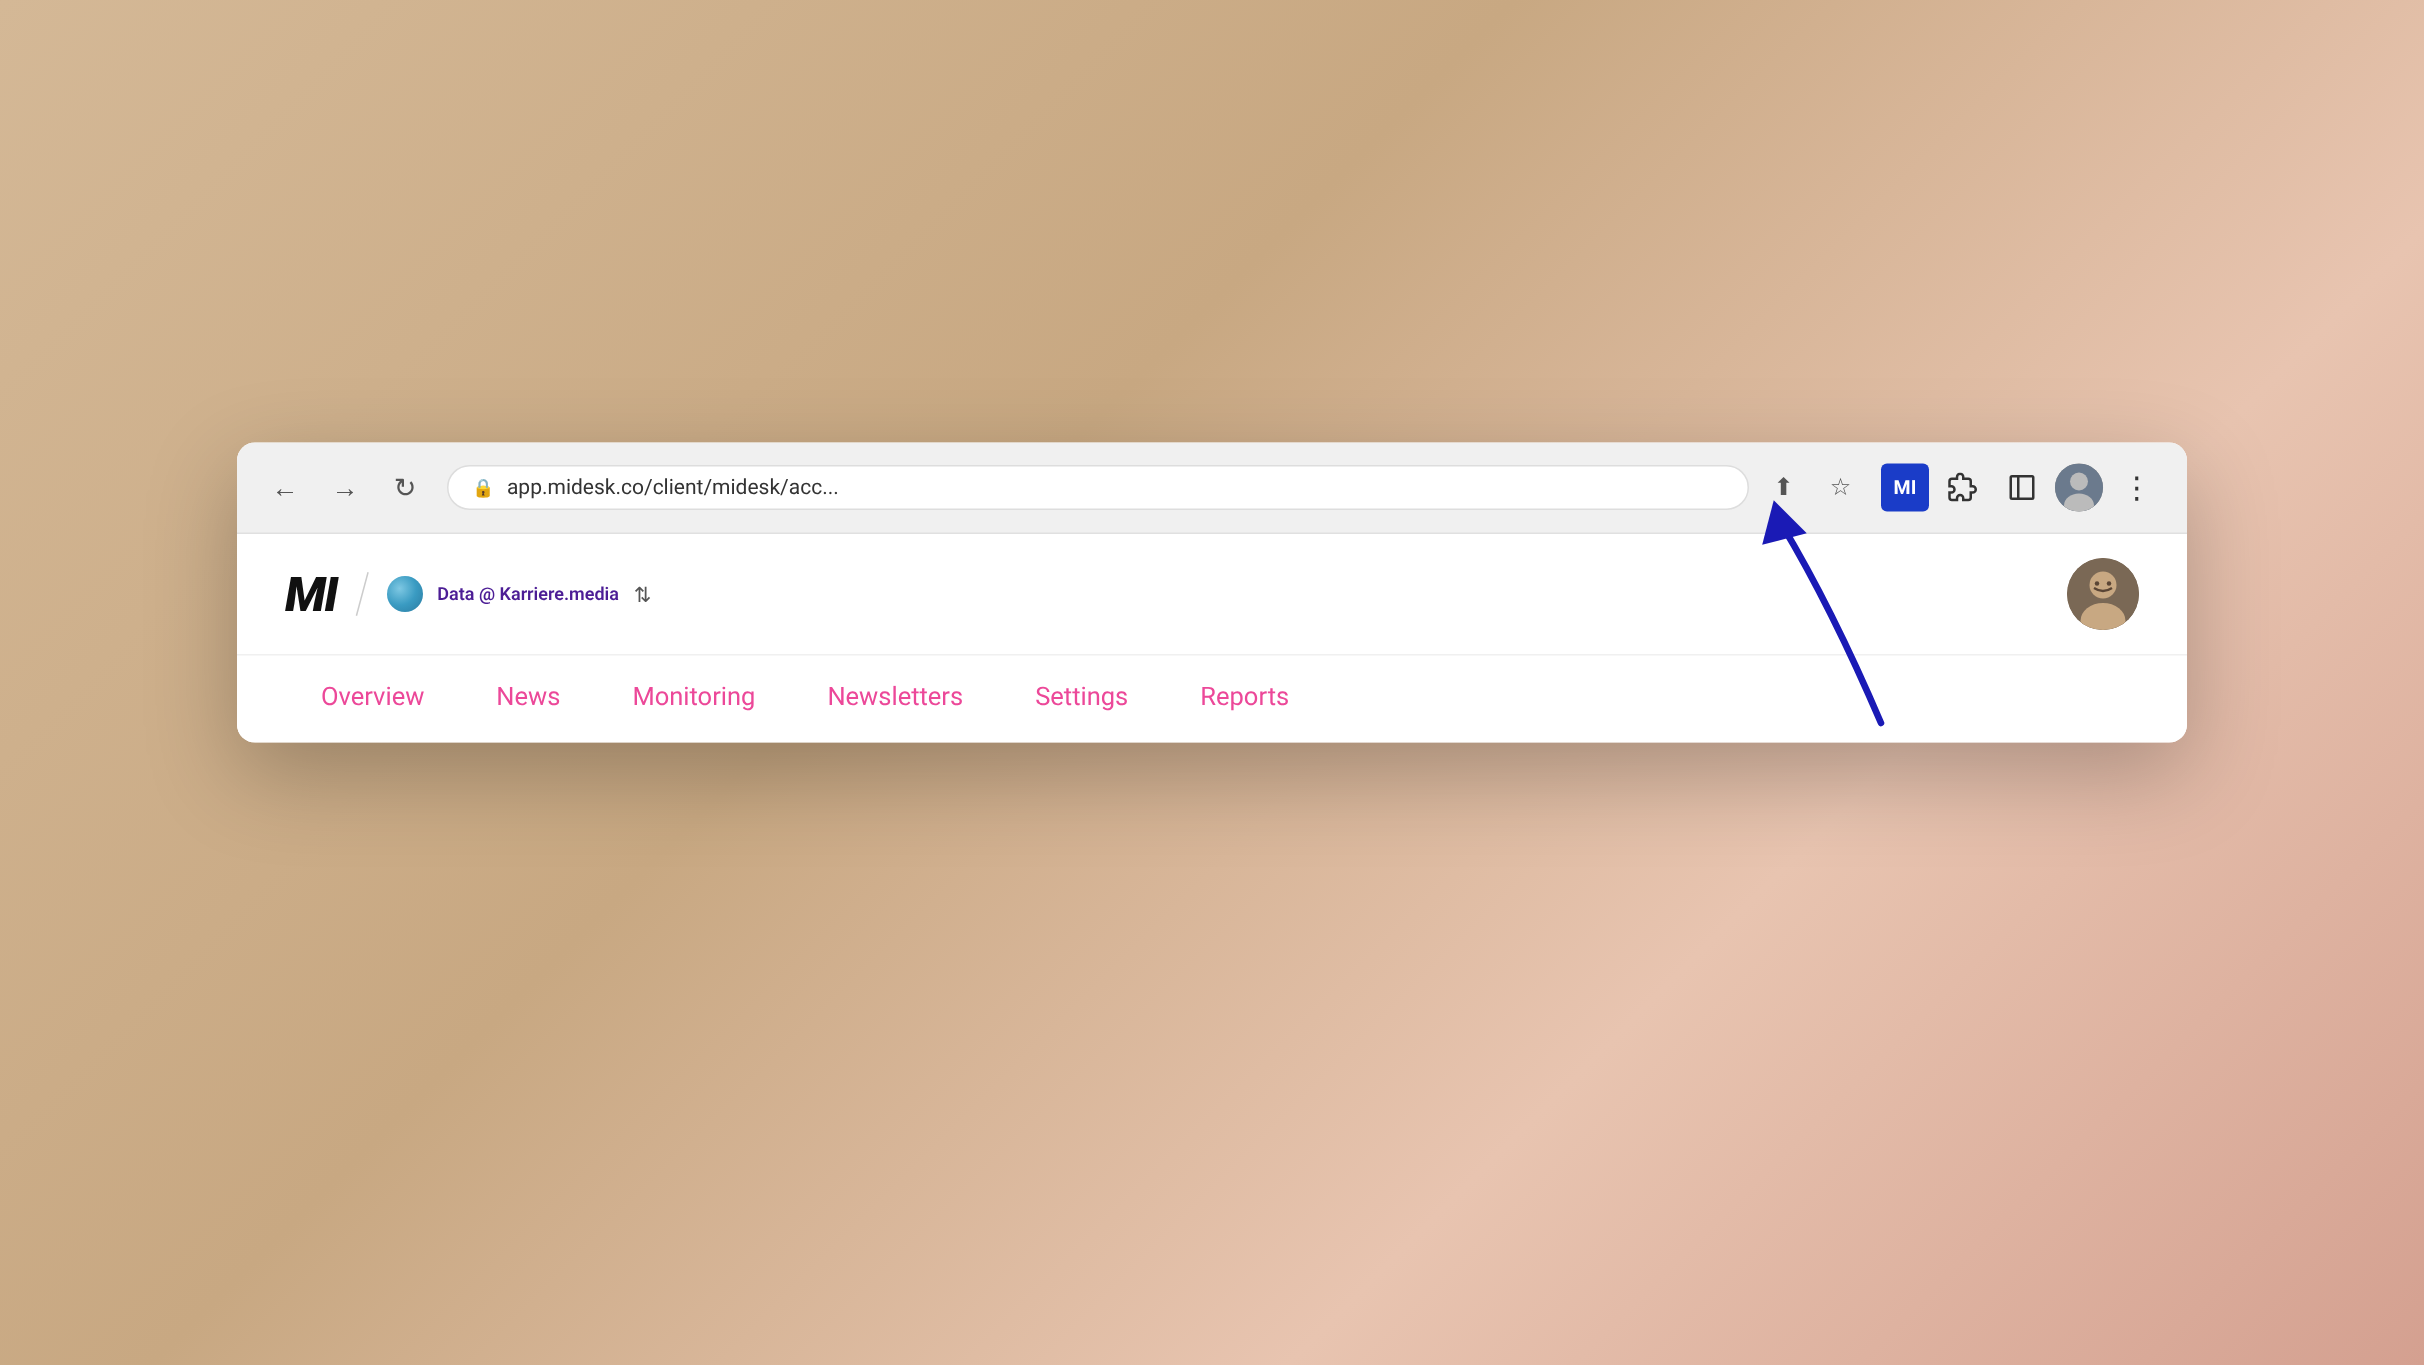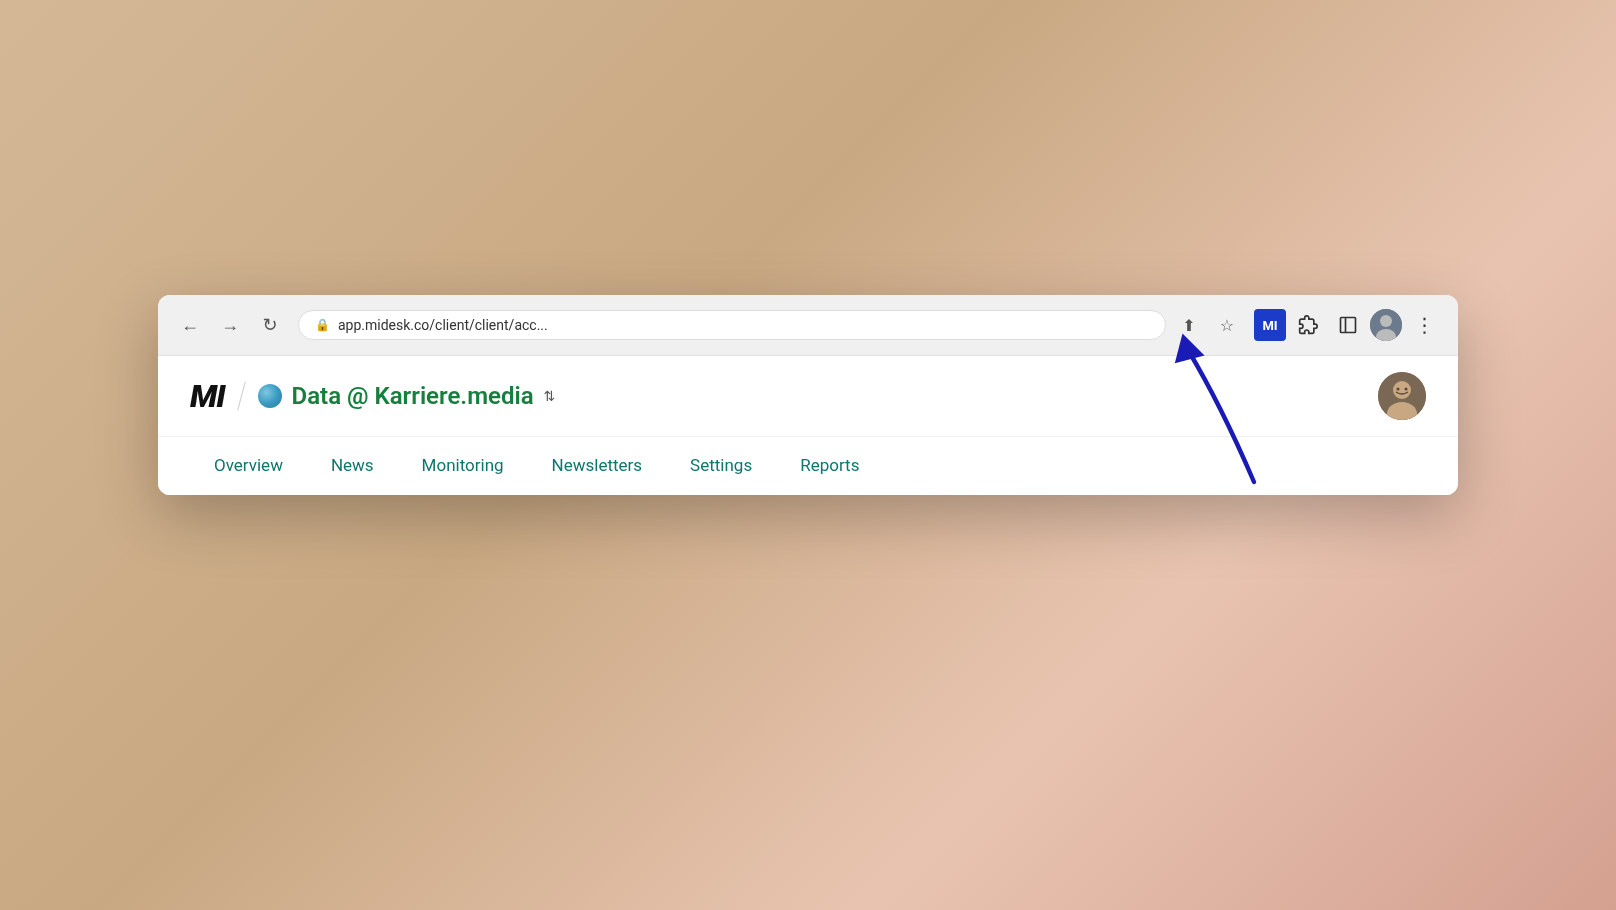--- a/index.html
+++ b/index.html
@@ -190,23 +190,23 @@
     }
 
     .workspace-dot {
       width: 24px;
       height: 24px;
       border-radius: 50%;
       background: radial-gradient(circle at 35% 35%, #7ec8e3 0%, #3a9bc2 50%, #2a7aa0 100%);
     }
 
     .workspace-name {
-      font-size: 24px;
+      font-size: 12px;
       font-weight: 600;
-      color: #15803d;
+      color: #4c1d95;
     }
 
     .workspace-chevron {
       font-size: 14px;
       color: #555;
     }
 
     .user-avatar {
       width: 48px;
       height: 48px;
@@ -229,21 +229,21 @@
     .app-nav {
       padding: 0 32px;
       display: flex;
       align-items: center;
       gap: 0;
     }
 
     .nav-item {
       padding: 18px 24px;
       font-size: 17px;
-      color: #0f766e;
+      color: #ec4899;
       cursor: pointer;
       border-bottom: 2px solid transparent;
       white-space: nowrap;
       font-weight: 400;
     }
 
     
     .arrow-annotation {
       position: absolute;
       top: 50px;
@@ -266,21 +266,21 @@
     <div class="browser-chrome">
       <div class="browser-nav">
         <button class="nav-btn">←</button>
         <button class="nav-btn">→</button>
         <button class="nav-btn">↻</button>
       </div>
 
       <div class="address-bar-container">
         <div class="address-bar">
           <span class="lock-icon">🔒</span>
-          <span class="url-text">app.midesk.co/client/client/acc...</span>
+          <span class="url-text">app.midesk.co/client/midesk/acc...</span>
         </div>
         <button class="address-action-btn">⬆</button>
         <button class="address-action-btn">☆</button>
       </div>
 
       <div class="browser-actions">
         <div class="extension-btn-midesk">MI</div>
         <button class="browser-action-btn">
           <svg width="20" height="20" viewBox="0 0 24 24" fill="none" stroke="#333" stroke-width="2">
             <path d="M20.5 11H19V7a2 2 0 0 0-2-2h-4V3.5a2.5 2.5 0 0 0-5 0V5H4a2 2 0 0 0-2 2v4h1.5a2.5 2.5 0 0 1 0 5H2v4a2 2 0 0 0 2 2h4v-1.5a2.5 2.5 0 0 1 5 0V22h4a2 2 0 0 0 2-2v-4h1.5a2.5 2.5 0 0 0 0-5z"></path>

